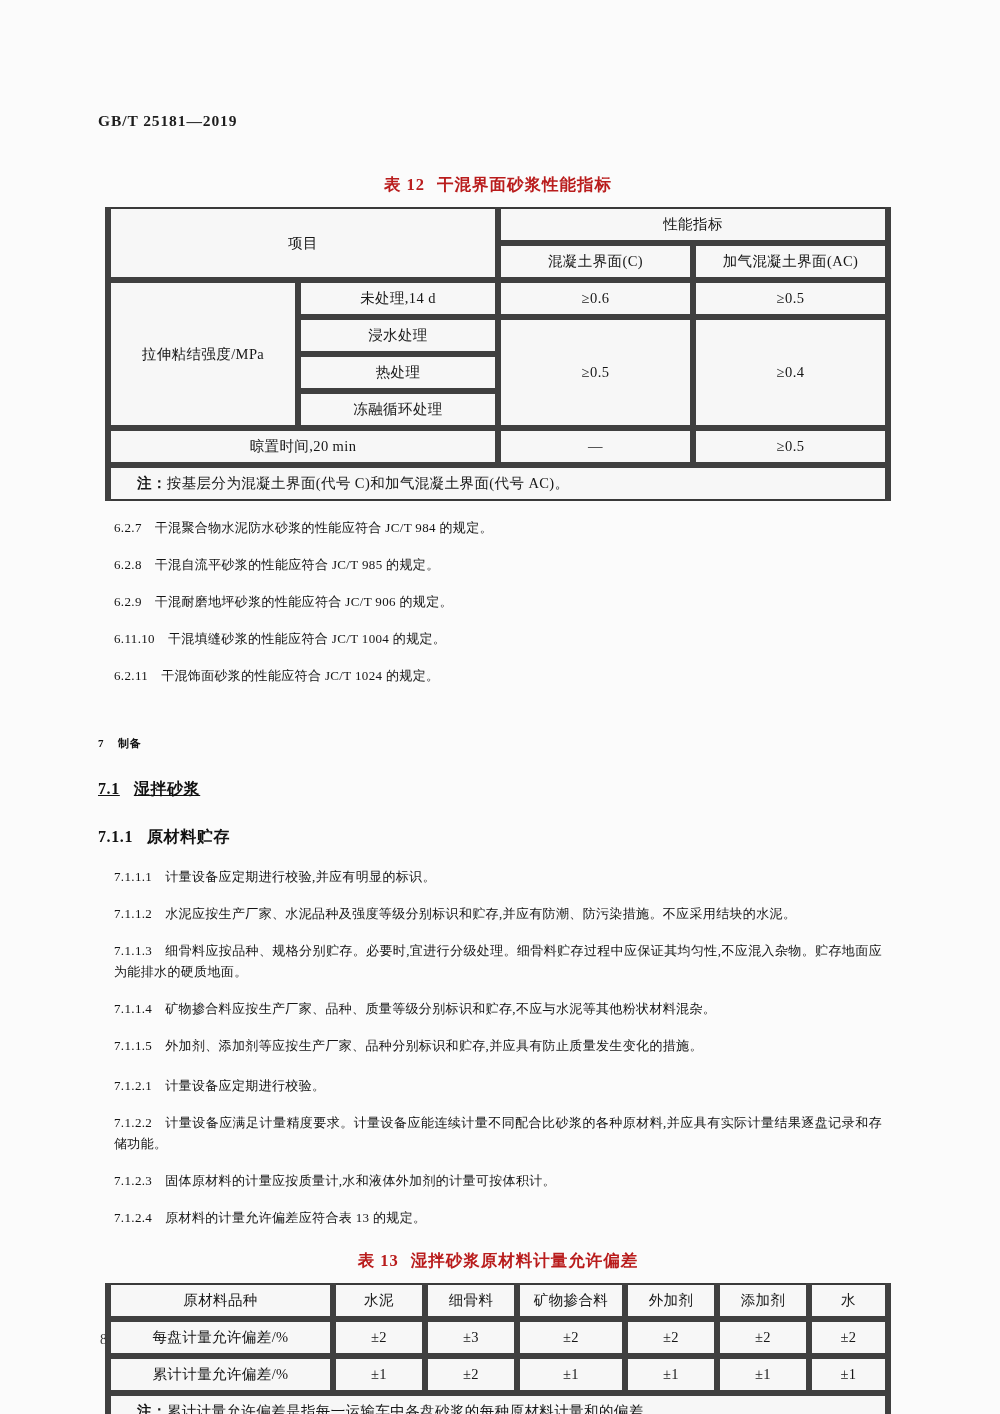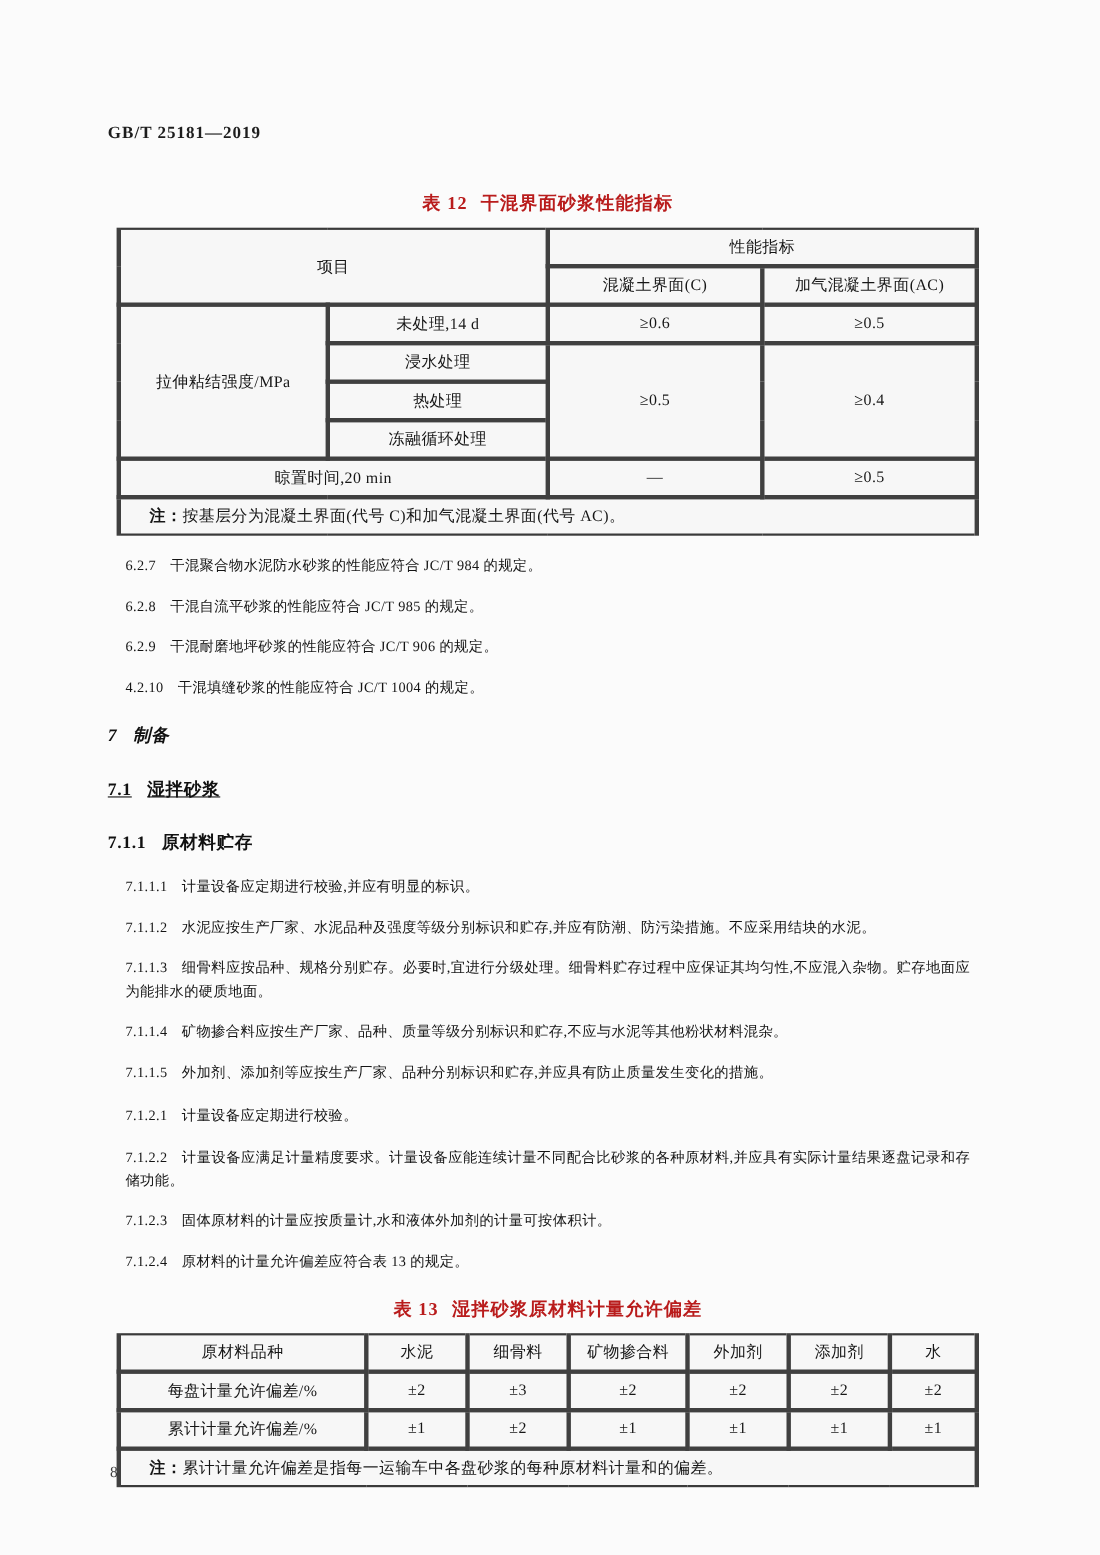--- a/index.html
+++ b/index.html
@@ -49,21 +49,21 @@
   .caption-gap { display: inline-block; width: 12px; }
 
   table.std {
     border-collapse: collapse;
     width: 780px;
     margin: 0 auto;
     background: #f7f7f7;
     table-layout: fixed;
   }
   table.std td, table.std th {
-    border: 4px solid #404040;
+    border: 6px solid #404040;
     text-align: center;
     vertical-align: middle;
     font-weight: normal;
     font-size: 14.5px;
     color: #161616;
     padding: 6px 4px;
     letter-spacing: 0.4px;
   }
   table.std {
     border-top: 2.5px solid #3a3a3a;
@@ -96,26 +96,25 @@
     color: #141414;
   }
   .clause .num {
     font-family: "Liberation Serif", "DejaVu Serif", serif;
   }
   .clause .sp { display: inline-block; width: 13px; }
   .clause-list { margin-top: 16px; }
   .clause-list .clause { margin-bottom: 1px; }
 
   h2.heading {
-    font-size: 16px;
+    font-size: 11px;
     font-weight: bold;
     letter-spacing: 0.6px;
-    margin: 24px 0 0 0;
+    margin: 50px 0 0 0;
     color: #111;
-    font-style: italic;
   }
   h3.heading {
     font-size: 16px;
     font-weight: bold;
     letter-spacing: 0.6px;
     margin: 28px 0 0 0;
     color: #111;
     text-decoration: underline;
   }
   h4.heading {
@@ -204,21 +203,24 @@
       <p class="clause">
         <span class="num">6.2.7</span><span class="sp"></span><span>干混聚合物水泥防水砂浆的性能应符合 JC/T 984 的规定。</span>
       </p>
       <p class="clause">
         <span class="num">6.2.8</span><span class="sp"></span><span>干混自流平砂浆的性能应符合 JC/T 985 的规定。</span>
       </p>
       <p class="clause">
         <span class="num">6.2.9</span><span class="sp"></span><span>干混耐磨地坪砂浆的性能应符合 JC/T 906 的规定。</span>
       </p>
       <p class="clause">
-        <span class="num">4.2.10</span><span class="sp"></span><span>干混填缝砂浆的性能应符合 JC/T 1004 的规定。</span>
+        <span class="num">6.11.10</span><span class="sp"></span><span>干混填缝砂浆的性能应符合 JC/T 1004 的规定。</span>
+      </p>
+      <p class="clause">
+        <span class="num">6.2.11</span><span class="sp"></span><span>干混饰面砂浆的性能应符合 JC/T 1024 的规定。</span>
       </p>
     </div>
 
     <h2 class="heading">
       <span>7</span><span class="sp"></span><span>制备</span>
     </h2>
 
     <h3 class="heading">
       <span>7.1</span><span class="sp"></span><span>湿拌砂浆</span>
     </h3>

